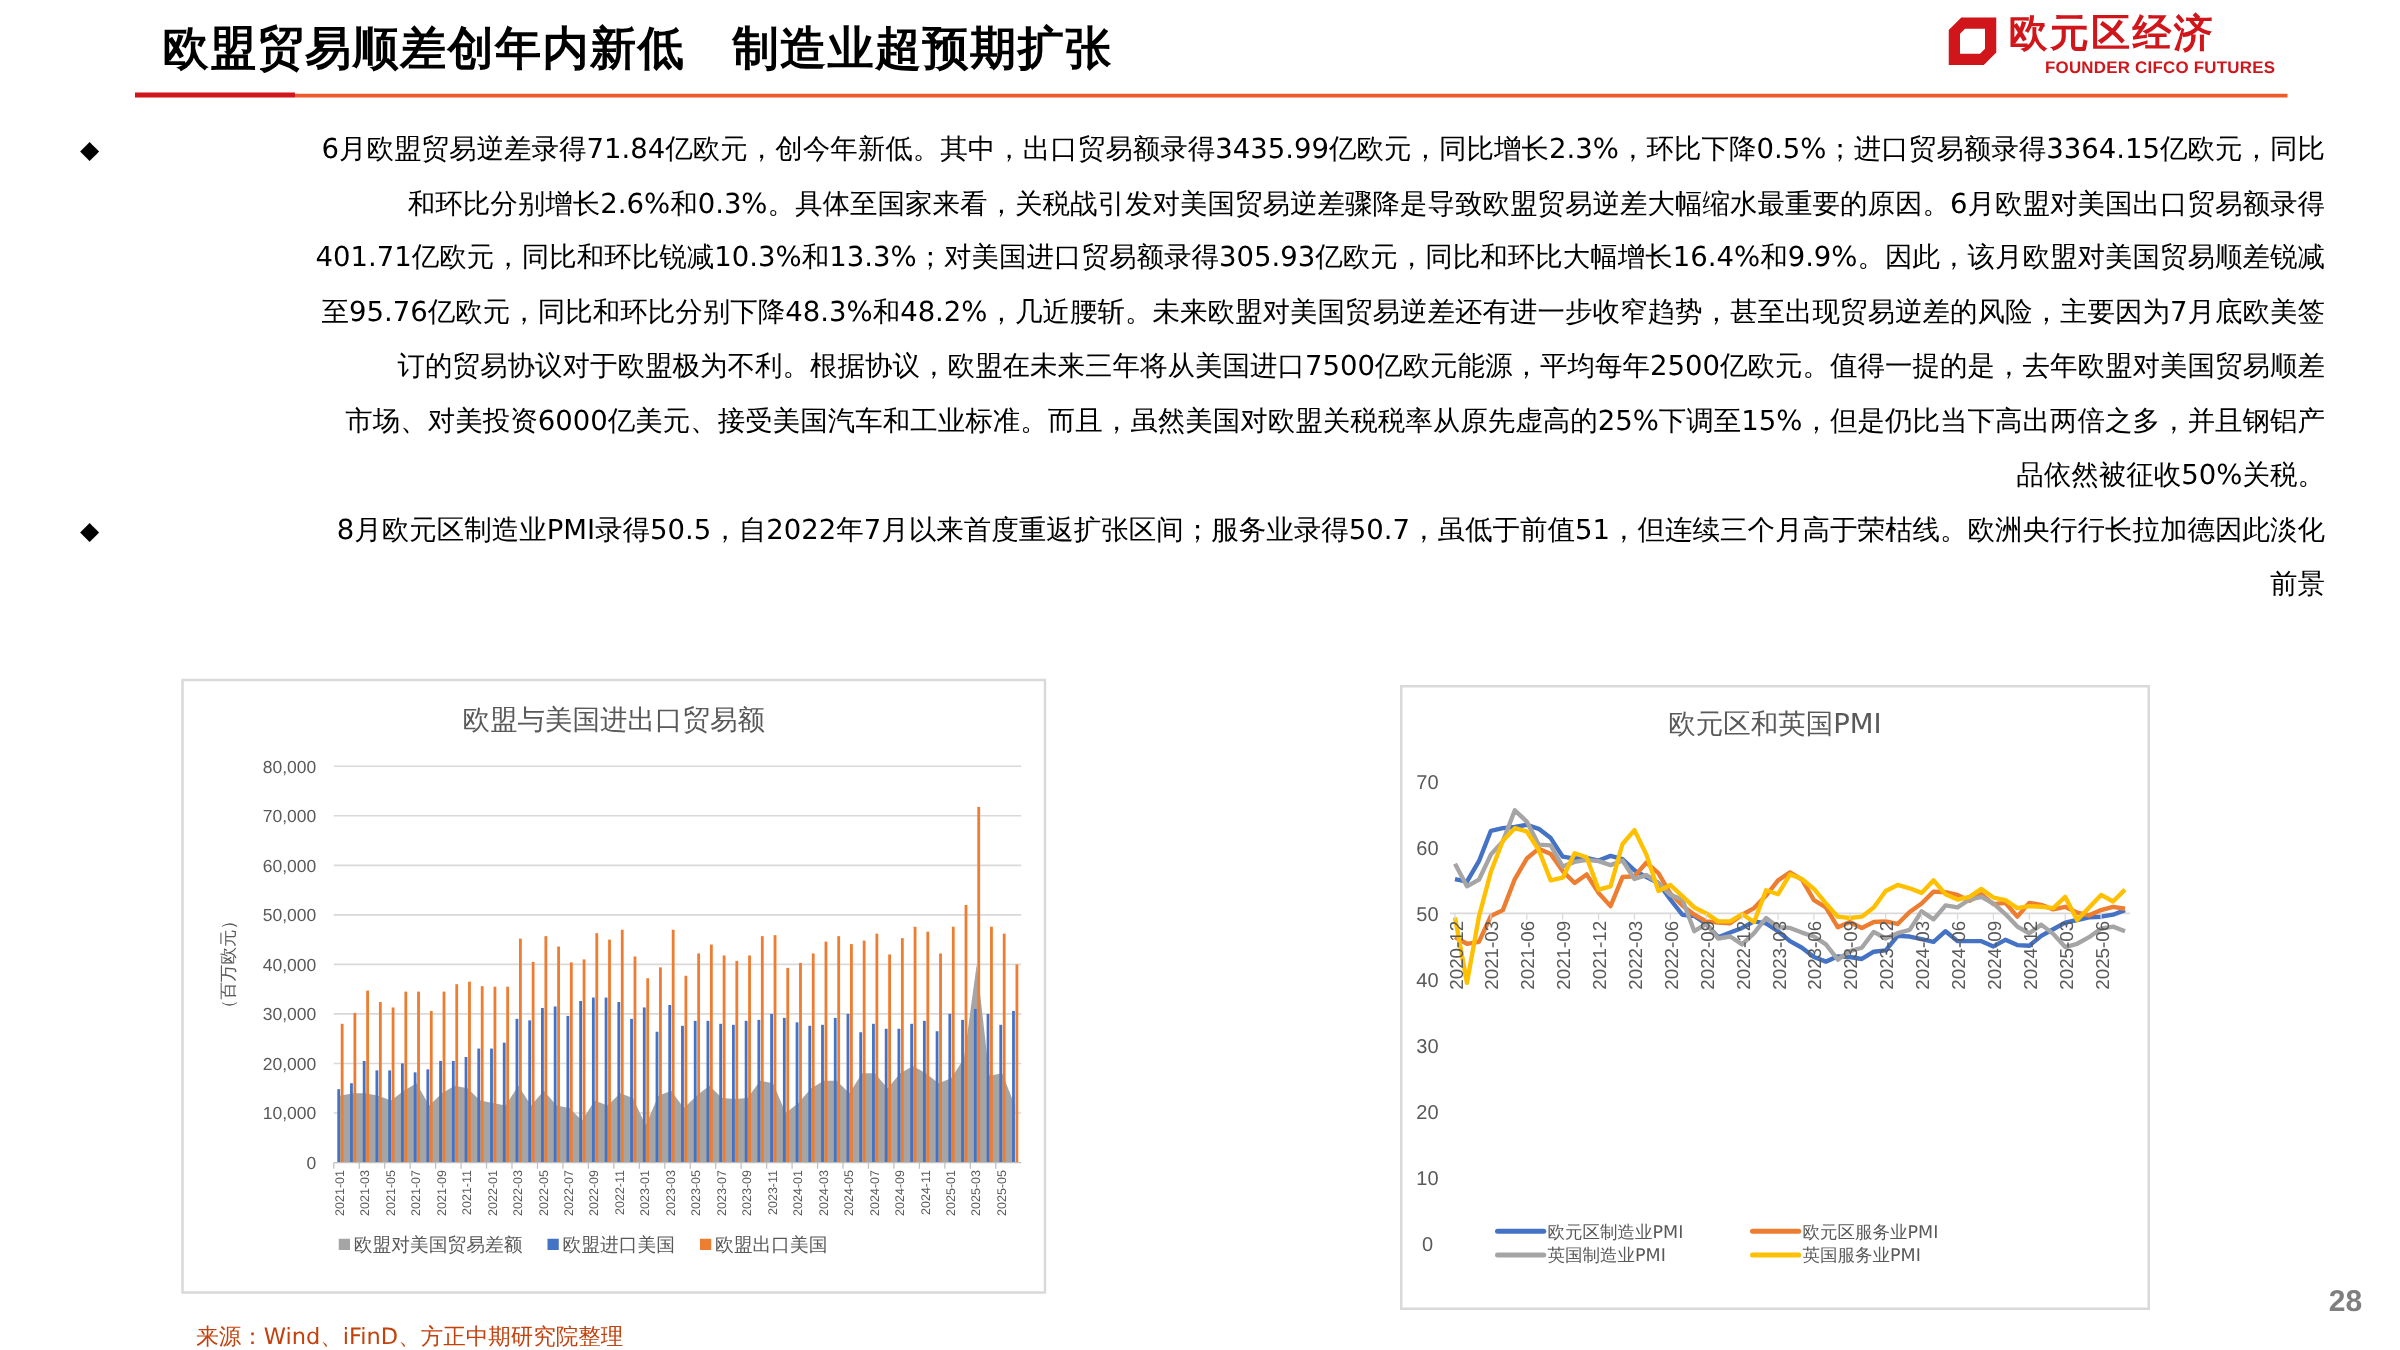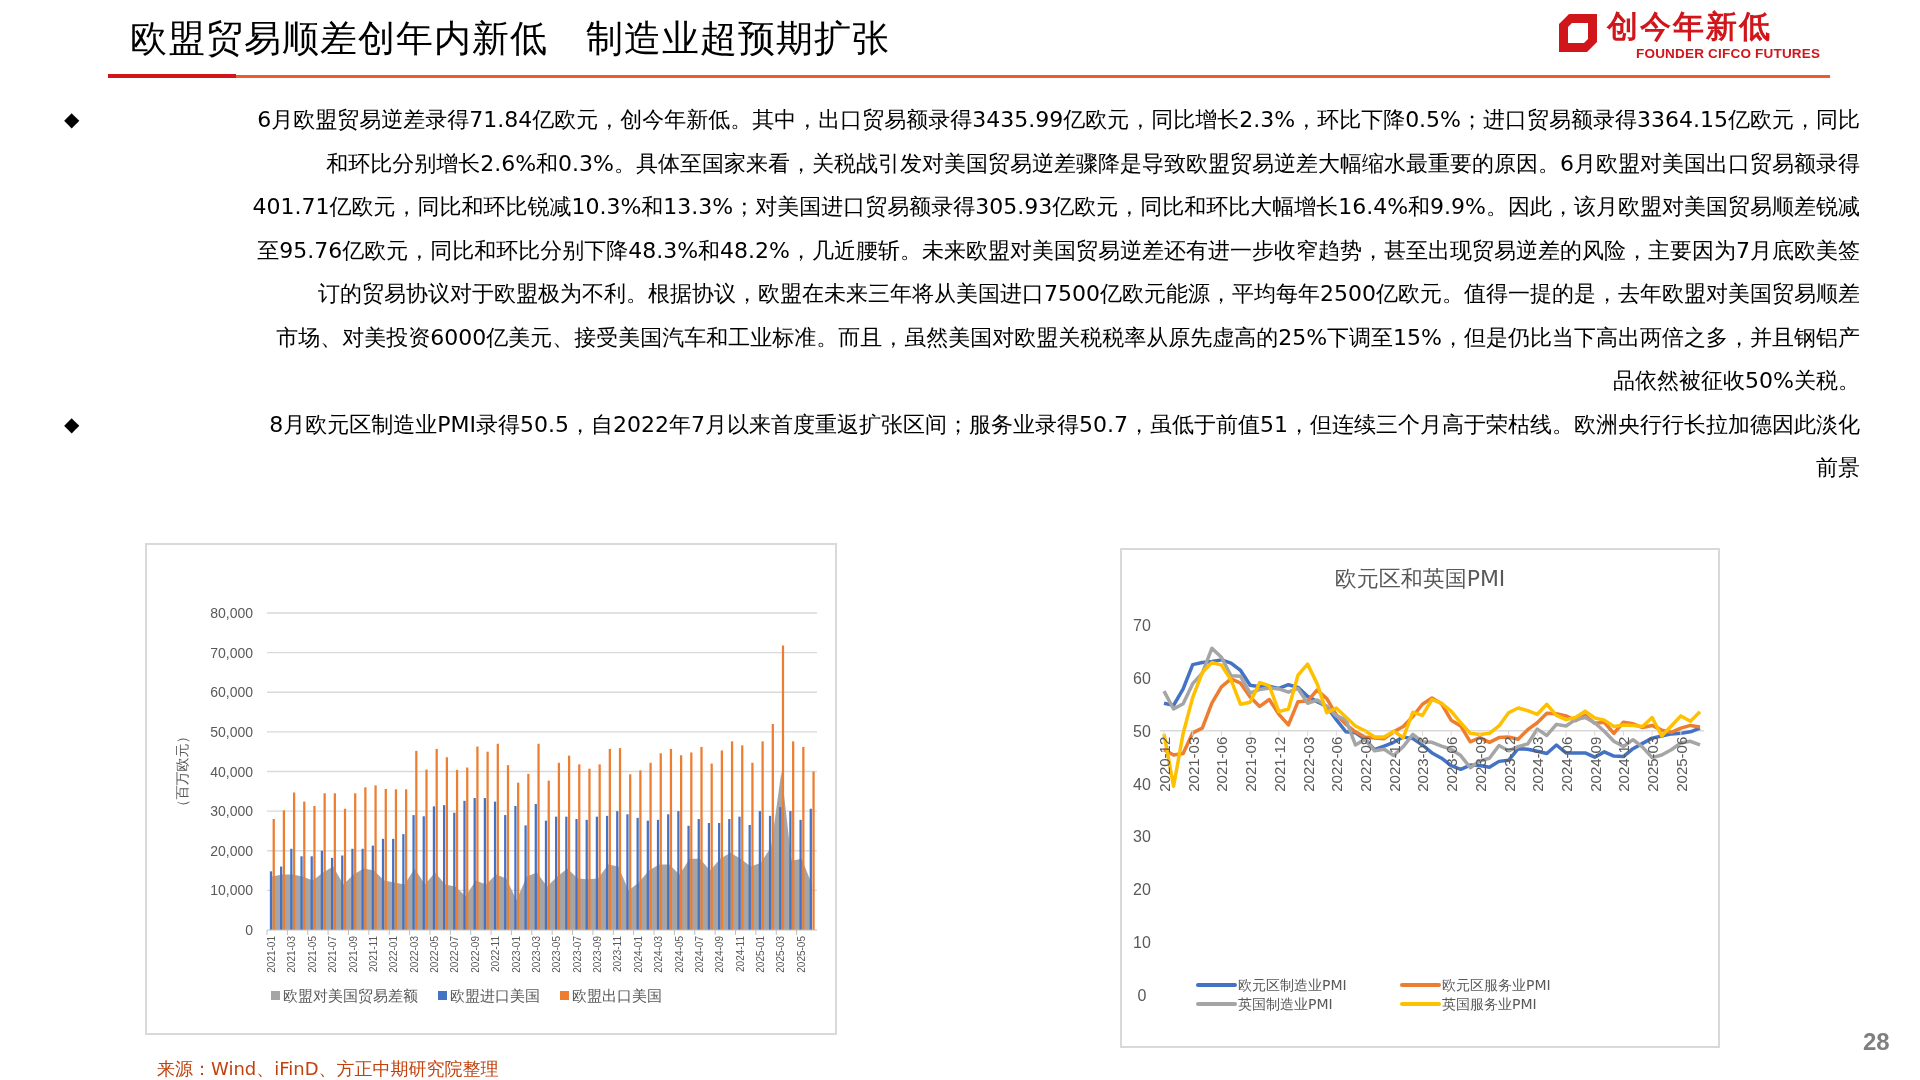--- a/index.html
+++ b/index.html
@@ -1,21 +1,21 @@
 <!DOCTYPE html>
 <html><head>
 <meta charset="utf-8">
 <style>
   * { margin: 0; padding: 0; box-sizing: border-box; }
   html, body { width: 1920px; height: 1080px; background: #ffffff; overflow: hidden; }
   body { position: relative; font-family: "DejaVu Sans", "Liberation Sans", sans-serif; color: #000; }
 
   .page-title {
     position: absolute; left: 130px; top: 14px;
-    font-size: 37px; font-weight: normal; letter-spacing: 1px; color: #000;
+    font-size: 37px; font-weight: bold; letter-spacing: 1px; color: #000;
     font-family: "DejaVu Sans", sans-serif;
   }
   .title-bar-red { position: absolute; left: 108px; top: 74px; width: 128px; height: 4px; background: #d0151b; }
   .title-bar-orange { position: absolute; left: 236px; top: 75px; width: 1594px; height: 3px; background: #ef5a28; }
 
   .logo { position: absolute; left: 1555px; top: 6px; width: 290px; height: 58px; }
   .logo-mark { position: absolute; left: 0; top: 4px; width: 46px; height: 46px; }
   .logo-cn { position: absolute; left: 52px; top: 0px; font-size: 31px; font-weight: bold; color: #d0151b; letter-spacing: 2px; }
   .logo-en { position: absolute; left: 53px; top: 40px; font-size: 13.5px; font-weight: bold; color: #d0151b; letter-spacing: 0.2px; font-family: "Liberation Sans", sans-serif; margin-left: 28px; }
 
@@ -37,21 +37,21 @@
 <body>
 
 <div class="page-title">欧盟贸易顺差创年内新低　制造业超预期扩张</div>
 <div class="title-bar-red"></div>
 <div class="title-bar-orange"></div>
 
 <div class="logo">
   <svg class="logo-mark" viewBox="0 0 46 46">
     <path d="M14 4 L42 4 L42 32 L32 42 L4 42 L4 14 Z M13 17 L13 33 L29 33 L33 29 L33 13 L17 13 Z" fill="#d0151b" fill-rule="evenodd"></path>
   </svg>
-  <div class="logo-cn">创今年新低</div>
+  <div class="logo-cn">欧元区经济</div>
   <div class="logo-en">FOUNDER CIFCO FUTURES</div>
 </div>
 
 <div class="body-text">
   <div class="bullet-block">
     <span class="diamond">◆</span>
     <div class="bullet-line">6月欧盟贸易逆差录得71.84亿欧元，创今年新低。其中，出口贸易额录得3435.99亿欧元，同比增长2.3%，环比下降0.5%；进口贸易额录得3364.15亿欧元，同比</div>
     <div class="bullet-line">和环比分别增长2.6%和0.3%。具体至国家来看，关税战引发对美国贸易逆差骤降是导致欧盟贸易逆差大幅缩水最重要的原因。6月欧盟对美国出口贸易额录得</div>
     <div class="bullet-line">401.71亿欧元，同比和环比锐减10.3%和13.3%；对美国进口贸易额录得305.93亿欧元，同比和环比大幅增长16.4%和9.9%。因此，该月欧盟对美国贸易顺差锐减</div>
     <div class="bullet-line">至95.76亿欧元，同比和环比分别下降48.3%和48.2%，几近腰斩。未来欧盟对美国贸易逆差还有进一步收窄趋势，甚至出现贸易逆差的风险，主要因为7月底欧美签</div>
@@ -60,20 +60,21 @@
     <div class="bullet-line">品依然被征收50%关税。</div>
   </div>
   <div class="bullet-block">
     <span class="diamond">◆</span>
     <div class="bullet-line">8月欧元区制造业PMI录得50.5，自2022年7月以来首度重返扩张区间；服务业录得50.7，虽低于前值51，但连续三个月高于荣枯线。欧洲央行行长拉加德因此淡化</div>
     <div class="bullet-line">前景</div>
   </div>
 </div>
 
 <div class="chart-box chart-left">
+  <div class="chart-title" style="top:16px;">欧盟与美国进出口贸易额</div>
   <svg id="chart-left-svg" width="688" height="488" style="position:absolute;left:0;top:0;">
       <text x="106" y="390" text-anchor="end" font-size="14" class="axis-label">0</text>
       <line x1="120" x2="670" y1="345.375" y2="345.375" stroke="#d9d9d9" stroke-width="1.3"></line>
       <text x="106" y="350.375" text-anchor="end" font-size="14" class="axis-label">10,000</text>
       <line x1="120" x2="670" y1="305.75" y2="305.75" stroke="#d9d9d9" stroke-width="1.3"></line>
       <text x="106" y="310.75" text-anchor="end" font-size="14" class="axis-label">20,000</text>
       <line x1="120" x2="670" y1="266.125" y2="266.125" stroke="#d9d9d9" stroke-width="1.3"></line>
       <text x="106" y="271.125" text-anchor="end" font-size="14" class="axis-label">30,000</text>
       <line x1="120" x2="670" y1="226.5" y2="226.5" stroke="#d9d9d9" stroke-width="1.3"></line>
       <text x="106" y="231.5" text-anchor="end" font-size="14" class="axis-label">40,000</text>

